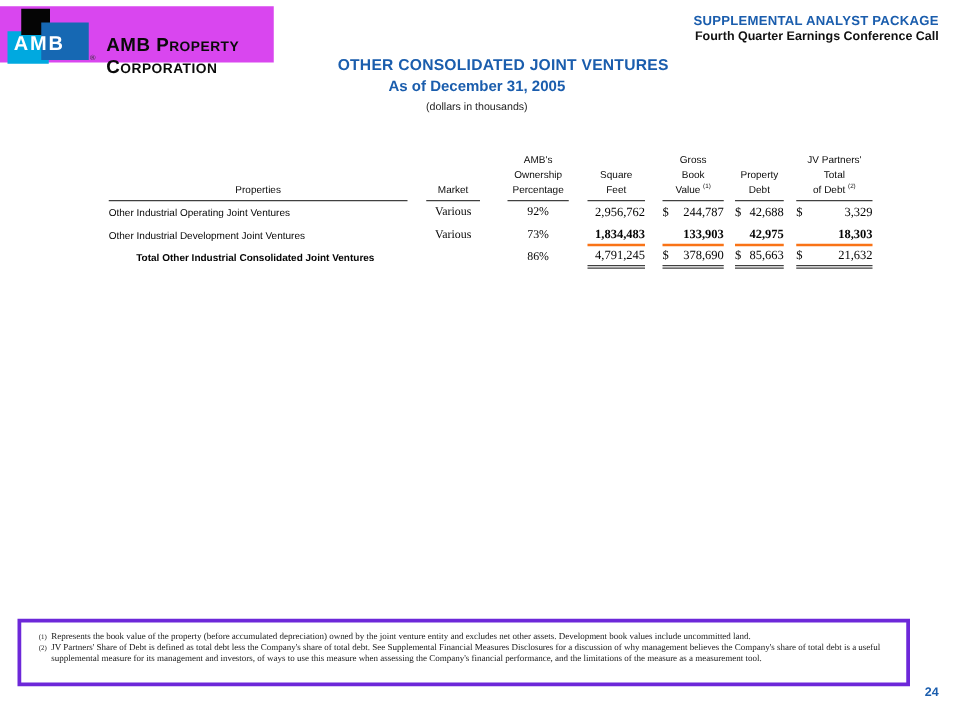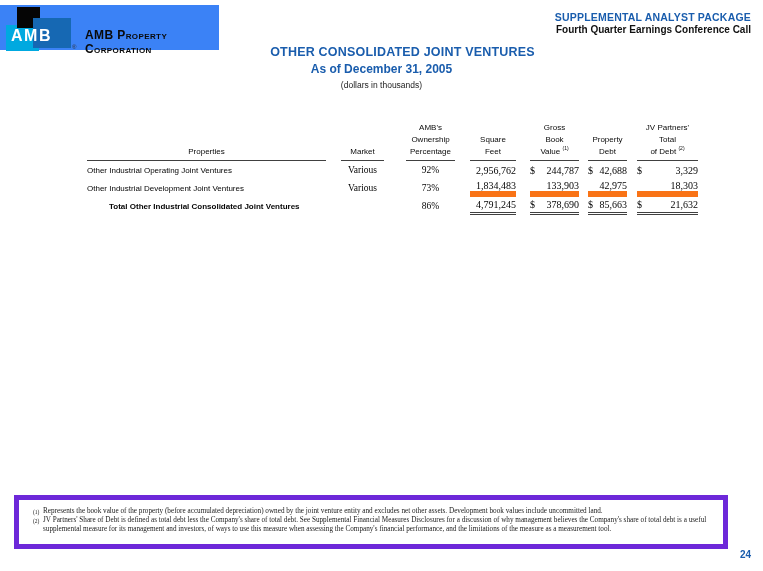--- a/index.html
+++ b/index.html
@@ -8,38 +8,38 @@
     position:relative;
     background:#ffffff;
     font-family:"Liberation Sans", sans-serif;
     color:#111;
     overflow:hidden;
   }
 
   
   .logo-strip {
     position:absolute; left:0; top:5px; width:219px; height:45px;
-    background:#3b82f6;
+    background:#d946ef;
   }
   .logo { position:absolute; left:6px; top:0px; width:74px; height:45px; }
   .sq { position:absolute; }
   .sq-cyan  { left:0;  top:20px; width:33px; height:26px; background:#00a9e0; z-index:1; }
   .sq-black { left:11px; top:2px; width:23px; height:21px; background:#050505; z-index:2; }
   .sq-blue  { left:27px; top:13px; width:38px; height:30px; background:#1668b3; z-index:3; }
   .logo-word {
     position:absolute; left:5px; top:22px; z-index:4;
     color:#ffffff; font-weight:bold; font-size:16px; letter-spacing:1.5px;
   }
   .logo-reg {
     position:absolute; left:66px; top:39px; z-index:4;
     font-size:6px; color:#333;
   }
   .company-name {
     position:absolute; left:85px; top:23px;
-    font-weight:bold; font-size:12px; letter-spacing:0.4px;
+    font-weight:bold; font-size:15px; letter-spacing:0.4px;
     font-variant:small-caps; color:#0a0a0a;
   }
   .pkg { position:absolute; right:12px; top:11px; text-align:right; }
   .pkg-title { color:#1a5dad; font-weight:bold; font-size:10.5px; letter-spacing:0.2px; }
   .pkg-sub   { color:#111; font-weight:bold; font-size:10px; margin-top:1px; }
 
   
   .title-block { position:absolute; left:0; top:45px; width:100%; text-align:center; }
   .title-1 { color:#1a5dad; font-weight:bold; font-size:12.5px; letter-spacing:0.2px;padding-left:42px; }
   .title-2 { color:#1a5dad; font-weight:bold; font-size:12px; margin-top:3px; }
@@ -66,27 +66,27 @@
   .drow { display:flex; height:18px; }
   .dcell { display:flex; align-items:center; }
   .rowlabel { color:#050505; font-size:8px; }
   .rowlabel-total { font-weight:bold; padding-left:22px; }
   .ctr  { justify-content:center; }
   .val  { font-family:"Liberation Serif", serif; font-size:10px; color:#050505; }
   .market-val { font-size:9.5px; }
   .pct-val { font-size:9.5px; }
   .money { justify-content:space-between; }
   .numonly { justify-content:flex-end; }
-  .ru { border-bottom:6px solid #f97316; }
+  .ru { border-bottom:2px solid #f97316;font-weight:bold; }
   .dd { border-bottom:3px double #404040; }
 
   
   .fnbox {
     position:absolute; left:14px; top:495px; width:714px; height:54px;
-    border:5px solid #6d28d9; background:#ffffff;
+    border:3px solid #6d28d9; background:#ffffff;
     padding:7px 10px 0 8px;
   }
   .fn { display:flex; font-family:"Liberation Serif", serif; font-size:7.2px; line-height:8.8px; color:#1a1a1a; }
   .fn-marker { width:16px; flex:none; font-size:5.5px; padding-left:6px; padding-top:0.5px; }
   .fn-text { flex:1; }
 
   .pagenum {
     position:absolute; right:12px; top:549px;
     color:#1a5dad; font-weight:bold; font-size:10px;
   }

